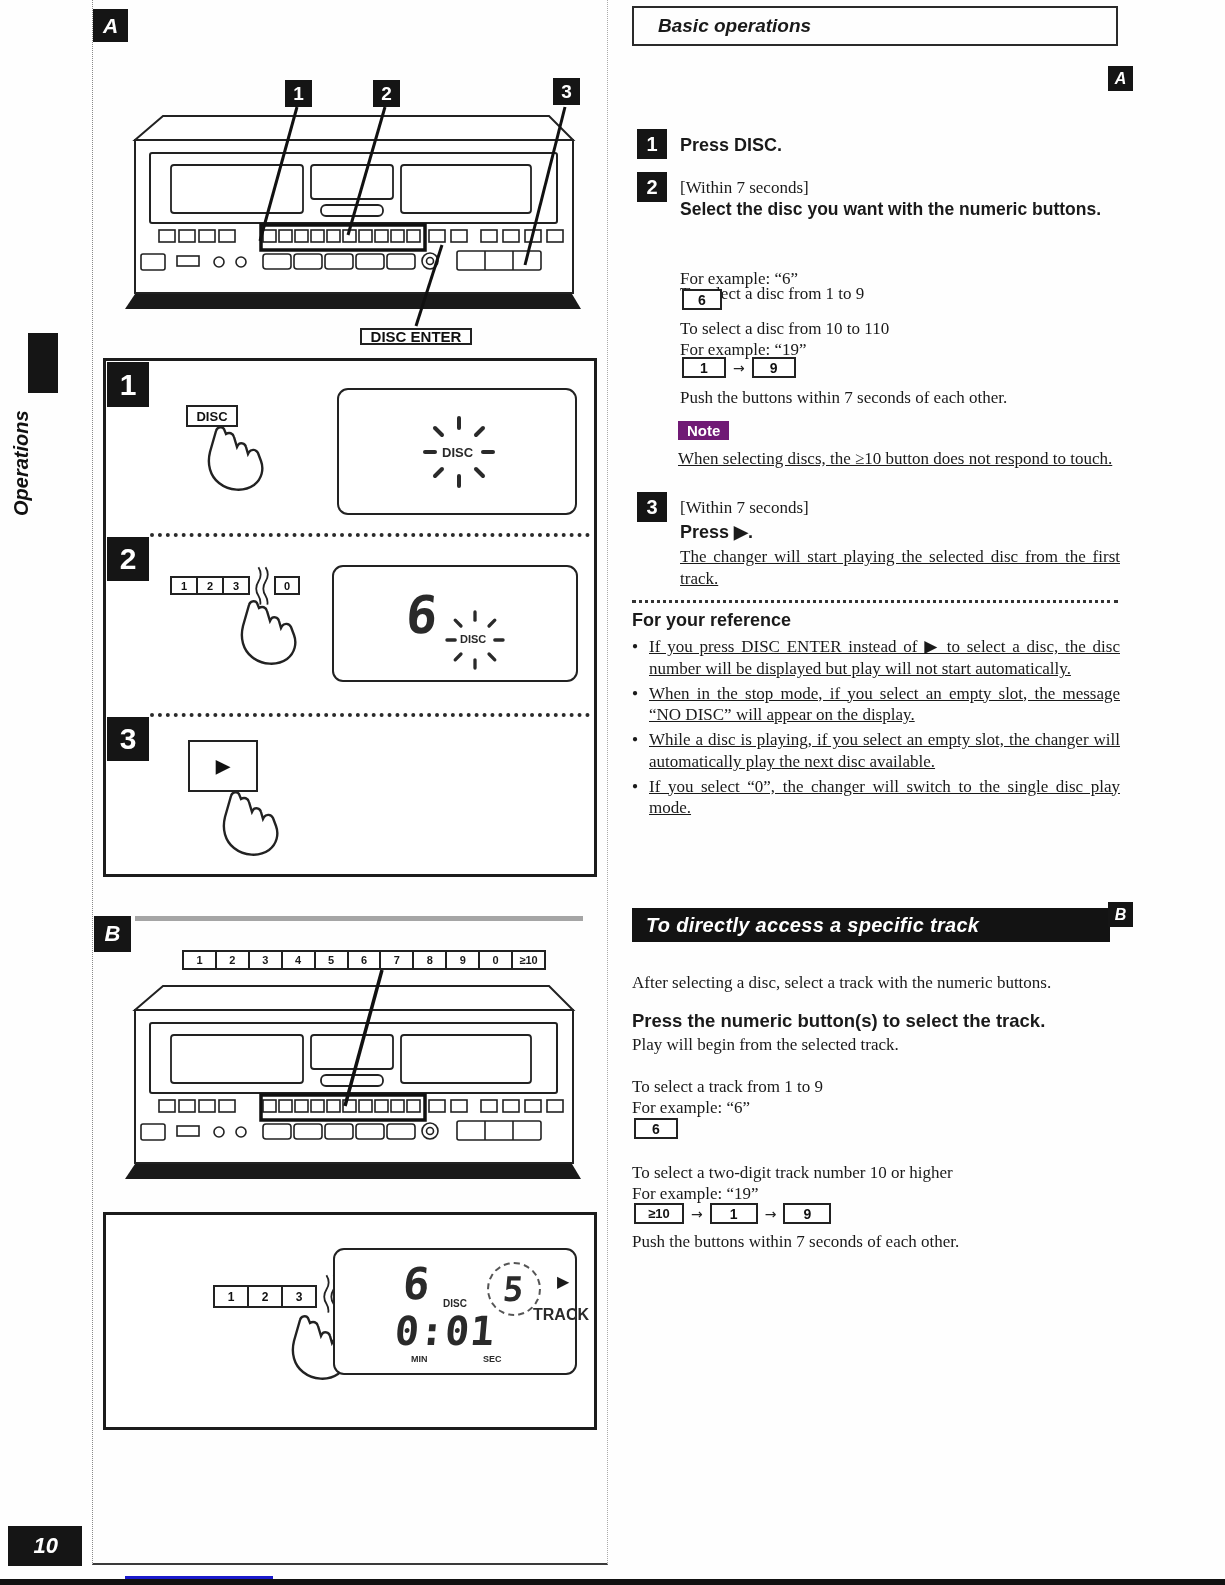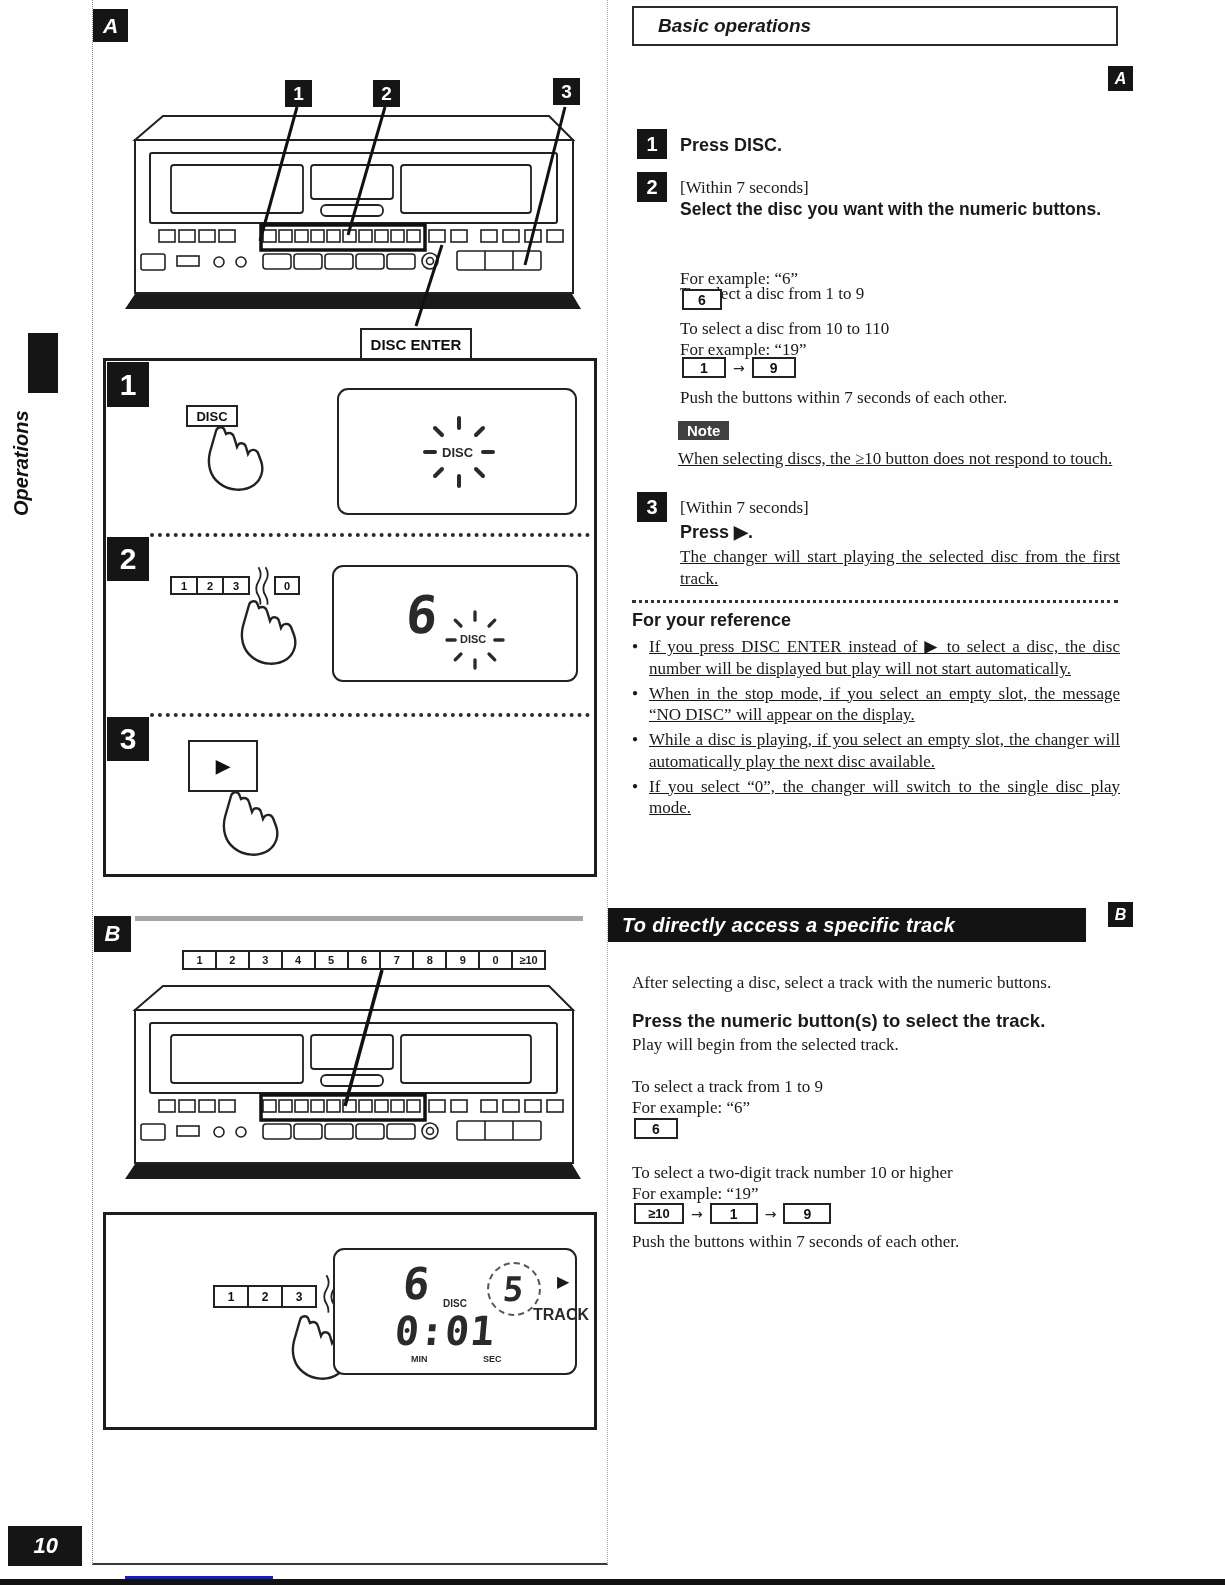--- a/index.html
+++ b/index.html
@@ -34,21 +34,21 @@
   .keyrow { display:flex; align-items:center; gap:7px; }
   .arrow { font-family:"DejaVu Sans",sans-serif; font-size:14px; color:#222; }
 
   .panelbox { border:3px solid #1c1c1c; background:#fff; }
   .dotsep { border-top:4px dotted #2a2a2a; height:0; }
   .lcd { border:2.5px solid #222; border-radius:11px; background:#fff; }
   .seg { font-family:"DejaVu Sans Mono",monospace; font-weight:bold; color:#2a2a2a;
          transform:skewX(-5deg); letter-spacing:1px; }
   .lcdlabel { font-family:"Liberation Sans",sans-serif; font-weight:bold; color:#2a2a2a; }
 
-  .note-badge { background:#404040; color:#fff; font-family:"Liberation Sans",sans-serif;
+  .note-badge { background:#701a75; color:#fff; font-family:"Liberation Sans",sans-serif;
                 font-weight:bold; font-size:15px; padding:1px 9px; display:inline-block; }
   .ref-rule { border-top:3px dotted #333; height:0; }
   .bullet { position:relative; padding-left:17px; margin-bottom:3px; }
   .bullet .mk { position:absolute; left:0; top:4px; font-size:10px; }
 
   .strip { display:flex; }
   .strip .cell { flex:1; border:2px solid #222; margin-left:-2px; background:#fff;
                  display:flex; align-items:center; justify-content:center;
                  font-family:"Liberation Sans",sans-serif; font-weight:bold; font-size:11px; }
   .strip .cell:first-child { margin-left:0; }
@@ -148,21 +148,21 @@
       <line x1="202" y1="49" x2="165" y2="183"></line>
       <line x1="290" y1="49" x2="253" y2="177"></line>
       <line x1="470" y1="49" x2="430" y2="207"></line>
       <line x1="347" y1="187" x2="321" y2="268"></line>
     </g>
     <rect x="166" y="167" width="164" height="25" fill="none" stroke="#111" stroke-width="3.5"></rect>
   </svg>
   <div class="abs badge" style="left:285px; top:80px; width:27px; height:27px; font-size:19px;">1</div>
   <div class="abs badge" style="left:373px; top:80px; width:27px; height:27px; font-size:19px;">2</div>
   <div class="abs badge" style="left:553px; top:78px; width:27px; height:27px; font-size:19px;">3</div>
-  <div class="abs keycap" style="left:360px; top:328px; width:112px; height:33px; font-size:15px;">DISC ENTER</div>
+  <div class="abs keycap" style="left:360px; top:328px; width:112px; height:17px; font-size:15px;">DISC ENTER</div>
 
   <div class="abs panelbox" style="left:103px; top:358px; width:494px; height:519px;"></div>
   <div class="abs dotsep" style="left:150px; top:533px; width:440px;"></div>
   <div class="abs dotsep" style="left:150px; top:713px; width:440px;"></div>
 
   <div class="abs badge stepnum-lg" style="left:107px; top:362px;">1</div>
   <div class="abs keycap" style="left:186px; top:405px; width:52px; height:22px; font-size:13px;">DISC</div>
   <svg class="abs" style="left:204px; top:424px;" width="68" height="76">
       <use href="#hand" width="64" height="72" x="2" y="2"></use>
     </svg>
@@ -291,21 +291,21 @@
     <div class="serif just bullet">
       <span class="mk">●</span>
       <span>While a disc is playing, if you select an empty slot, the changer will automatically play the next disc available.</span>
     </div>
     <div class="serif just bullet">
       <span class="mk">●</span>
       <span>If you select “0”, the changer will switch to the single disc play mode.</span>
     </div>
   </div>
 
-  <div class="abs bar" style="left:608px; top:908px; width:478px;">
+  <div class="abs bar" style="left:632px; top:908px; width:478px;">
     <span>To directly access a specific track</span>
   </div>
   <div class="abs badge corner" style="left:1108px; top:902px; width:25px; height:25px; font-size:16px;">B</div>
 
   <div class="abs serif" style="left:632px; top:972px; width:488px;">After selecting a disc, select a track with the numeric buttons.</div>
   <div class="abs sans b" style="left:632px; top:1010px; font-size:18.5px;">Press the numeric button(s) to select the track.</div>
   <div class="abs serif" style="left:632px; top:1034px;">Play will begin from the selected track.</div>
   <div class="abs serif" style="left:632px; top:1076px;">To select a track from 1 to 9</div>
   <div class="abs serif" style="left:632px; top:1097px;">For example: “6”</div>
   <div class="abs keycap" style="left:634px; top:1118px; width:44px; height:21px; font-size:14px;">6</div>

